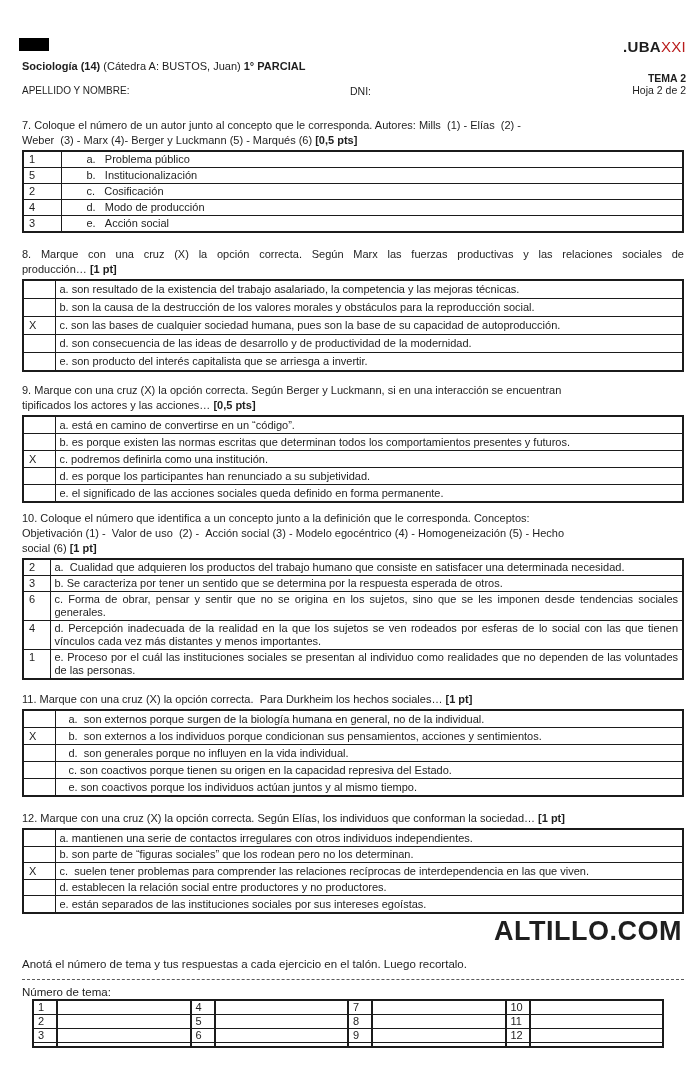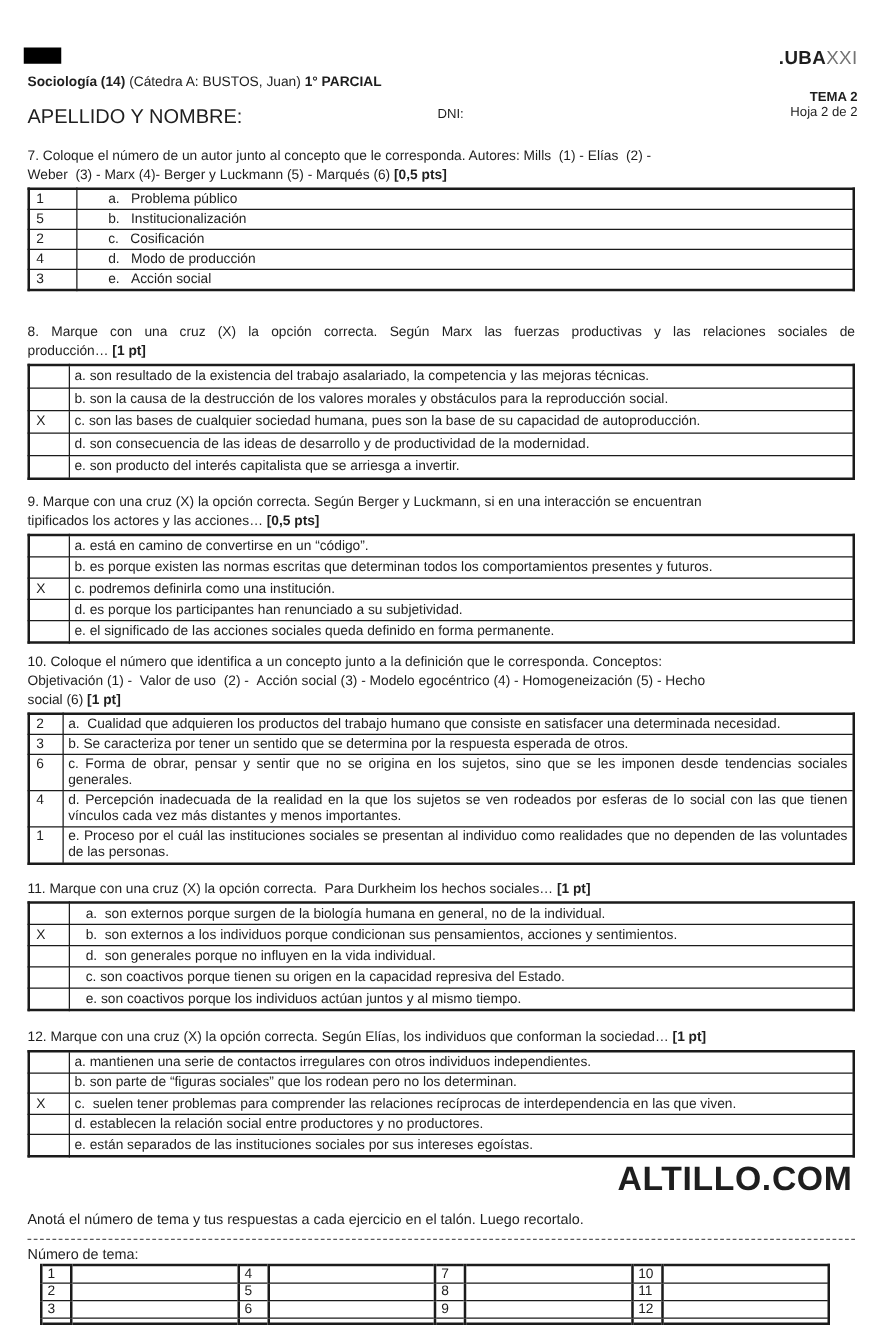--- a/index.html
+++ b/index.html
@@ -9,47 +9,47 @@
     color: #1e1e1e;
     -webkit-font-smoothing: antialiased;
   }
   .page { padding: 0 16px 0 22px; }
 
   
   .header { position: relative; height: 103px; }
   .black-box { position: absolute; left: -3px; top: 38px; width: 30px; height: 13px; background: #000; }
   .logo { position: absolute; right: -2px; top: 38px; font-size: 15px; letter-spacing: 0.3px; }
   .logo-uba { font-weight: 800; }
-  .logo-xxi { font-weight: 400; color: #737373; }
+  .logo-xxi { font-weight: 400; color: #b91c1c; }
   .course-line { position: absolute; left: 0; top: 60px; font-size: 11px; }
   .bold { font-weight: bold; }
   .tema { position: absolute; right: -2px; top: 72px; font-size: 10.5px; font-weight: bold; text-align: right; }
   .hoja { position: absolute; right: -2px; top: 84px; font-size: 10.5px; text-align: right; }
-  .name-label { position: absolute; left: 0; top: 85px; font-size: 16px; }
+  .name-label { position: absolute; left: 0; top: 85px; font-size: 10px; }
   .dni-label { position: absolute; left: 328px; top: 85px; font-size: 10.5px; }
 
   
   .prompt { font-size: 11px; line-height: 15px; }
   .pline { min-height: 15px; }
   .pline.stretch { text-align: justify; text-align-last: justify; }
   .pts { font-weight: bold; }
 
   table.qtable { border-collapse: collapse; width: 100%; margin-top: 2px; table-layout: fixed; border: 2px solid #1b1b1b; }
   .qtable td {
     border: 1.5px solid #1b1b1b;
     font-size: 11px;
     line-height: 13px;
     padding: 1px 4px;
     vertical-align: top;
   }
   .qtable td.mark { width: 32px; padding-left: 5px; }
   .qtable td.opt.justify { text-align: justify; }
 
   #q7  { margin-top: 15px; }
-  #q8  { margin-top: 26px; }
+  #q8  { margin-top: 14px; }
   #q9  { margin-top: 11px; }
   #q10 { margin-top: 8px; }
   #q11 { margin-top: 12px; }
   #q12 { margin-top: 14px; }
 
   #q7 .qtable td.mark { width: 38px; }
   #q7 .qtable td.opt  { padding-left: 25px; }
   #q8 .qtable td  { padding-top: 2px; padding-bottom: 2px; }
   #q9 .qtable     { }
   #q9 .qtable td, #q11 .qtable td { padding-top: 1.5px; padding-bottom: 1.5px; }

